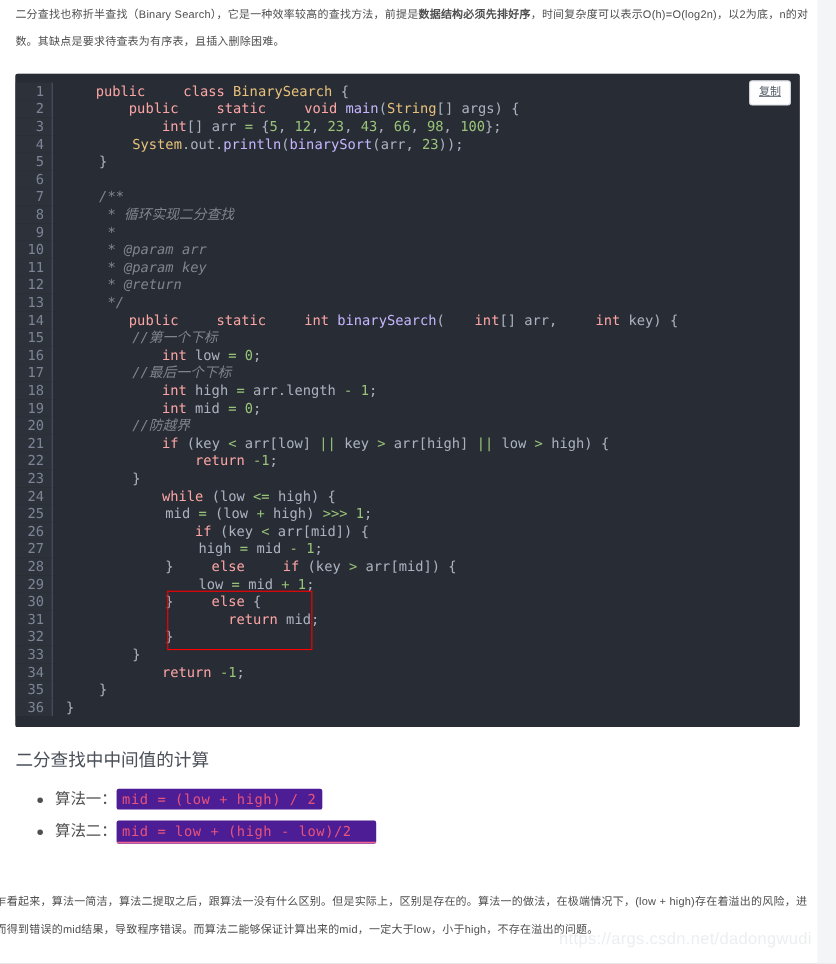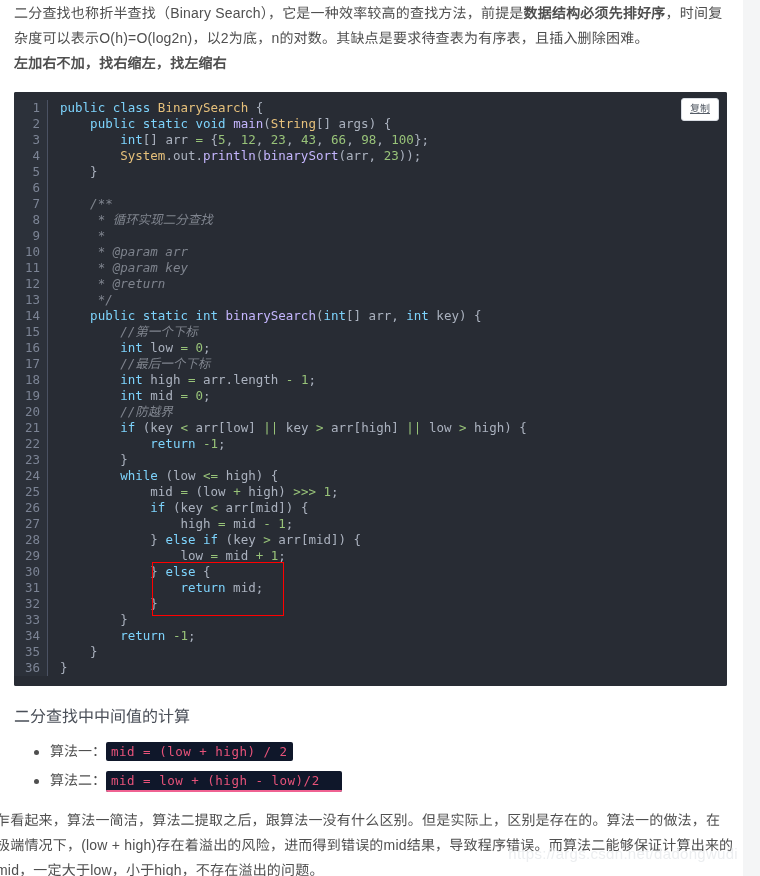--- a/index.html
+++ b/index.html
@@ -41,21 +41,21 @@
     left: 2px;
     width: 13px;
     height: 0;
     background: #c9ccd0;
     border-radius: 7px;
   }
 
   
   p.prose {
     margin: 0;
-    font-size: 14px;
+    font-size: 10px;
     line-height: 25px;
     color: #4f4f4f;
     letter-spacing: 0.2px;
   }
   .p-intro {
     padding-top: 1px;
   }
   .p-intro b {
     color: #4f4f4f;
     font-weight: 700;
@@ -117,21 +117,21 @@
     font-size: 12.5px;
   }
   .lc {
     flex: 1 1 auto;
     padding-left: 12px;
     white-space: pre;
     color: #abb2bf;
   }
 
   
-  .kw  { color: #7dd3fc; }   
+  .kw  { color: #fca5a5; margin-left: 27px; }   
   .typ { color: #e6c07b; }   
   .fn  { color: #c4b5fd; }   
   .num { color: #98c379; }   
   .opg { color: #98c379; }   
   .cmt { color: #7f848e; font-style: italic; }
   .pln { color: #abb2bf; }
 
   .copy-btn {
     position: absolute;
     top: 6px;
@@ -176,21 +176,21 @@
     left: -16px;
     top: 13px;
     width: 5px;
     height: 5px;
     background: #4f4f4f;
     border-radius: 50%;
   }
   code.inline {
     font-family: "DejaVu Sans Mono", "Liberation Mono", monospace;
     font-size: 12.5px;
-    background: #0f172a;
+    background: #4c1d95;
     color: #e8537a;
     padding: 2px 5px 2px 5px;
     border-radius: 2px;
     letter-spacing: 0.5px;
   }
   code.inline.underlined {
     border-bottom: 2px solid #f06292;
     padding-right: 22px;
   }
 
@@ -218,21 +218,20 @@
     white-space: nowrap;
   }
 </style>
 </head>
 <body>
 
 <div class="page">
 
   <p class="prose p-intro"><span>二分查找也称折半查找（Binary Search），它是一种效率较高的查找方法，前提是</span><b>数据结构必须先排好序</b><span>，时间复杂度可以表示O(h)=O(log2n)，以2为底，n的对数。其缺点是要求待查表为有序表，且插入删除困难。</span></p>
 
-  <p class="prose p-rule">左加右不加，找右缩左，找左缩右</p>
 
   <div class="code-wrap">
     <button class="copy-btn">复制</button>
     <pre class="code" id="code-pre"><div class="code-row"><span class="ln">1</span><span class="lc"><span class="kw">public</span><span class="pln"> </span><span class="kw">class</span><span class="pln"> </span><span class="typ">BinarySearch</span><span class="pln"> </span><span class="pln">{</span></span></div><div class="code-row"><span class="ln">2</span><span class="lc"><span class="pln">    </span><span class="kw">public</span><span class="pln"> </span><span class="kw">static</span><span class="pln"> </span><span class="kw">void</span><span class="pln"> </span><span class="fn">main</span><span class="pln">(</span><span class="typ">String</span><span class="pln">[</span><span class="pln">]</span><span class="pln"> </span><span class="pln">args</span><span class="pln">)</span><span class="pln"> </span><span class="pln">{</span></span></div><div class="code-row"><span class="ln">3</span><span class="lc"><span class="pln">        </span><span class="kw">int</span><span class="pln">[</span><span class="pln">]</span><span class="pln"> </span><span class="pln">arr</span><span class="pln"> </span><span class="opg">=</span><span class="pln"> </span><span class="pln">{</span><span class="num">5</span><span class="pln">,</span><span class="pln"> </span><span class="num">12</span><span class="pln">,</span><span class="pln"> </span><span class="num">23</span><span class="pln">,</span><span class="pln"> </span><span class="num">43</span><span class="pln">,</span><span class="pln"> </span><span class="num">66</span><span class="pln">,</span><span class="pln"> </span><span class="num">98</span><span class="pln">,</span><span class="pln"> </span><span class="num">100</span><span class="pln">}</span><span class="pln">;</span></span></div><div class="code-row"><span class="ln">4</span><span class="lc"><span class="pln">        </span><span class="typ">System</span><span class="pln">.</span><span class="pln">out</span><span class="pln">.</span><span class="fn">println</span><span class="pln">(</span><span class="fn">binarySort</span><span class="pln">(</span><span class="pln">arr</span><span class="pln">,</span><span class="pln"> </span><span class="num">23</span><span class="pln">)</span><span class="pln">)</span><span class="pln">;</span></span></div><div class="code-row"><span class="ln">5</span><span class="lc"><span class="pln">    </span><span class="pln">}</span></span></div><div class="code-row"><span class="ln">6</span><span class="lc">&nbsp;</span></div><div class="code-row"><span class="ln">7</span><span class="lc"><span class="cmt">    /**</span></span></div><div class="code-row"><span class="ln">8</span><span class="lc"><span class="cmt">     * 循环实现二分查找</span></span></div><div class="code-row"><span class="ln">9</span><span class="lc"><span class="cmt">     *</span></span></div><div class="code-row"><span class="ln">10</span><span class="lc"><span class="cmt">     * @param arr</span></span></div><div class="code-row"><span class="ln">11</span><span class="lc"><span class="cmt">     * @param key</span></span></div><div class="code-row"><span class="ln">12</span><span class="lc"><span class="cmt">     * @return</span></span></div><div class="code-row"><span class="ln">13</span><span class="lc"><span class="cmt">     */</span></span></div><div class="code-row"><span class="ln">14</span><span class="lc"><span class="pln">    </span><span class="kw">public</span><span class="pln"> </span><span class="kw">static</span><span class="pln"> </span><span class="kw">int</span><span class="pln"> </span><span class="fn">binarySearch</span><span class="pln">(</span><span class="kw">int</span><span class="pln">[</span><span class="pln">]</span><span class="pln"> </span><span class="pln">arr</span><span class="pln">,</span><span class="pln"> </span><span class="kw">int</span><span class="pln"> </span><span class="pln">key</span><span class="pln">)</span><span class="pln"> </span><span class="pln">{</span></span></div><div class="code-row"><span class="ln">15</span><span class="lc"><span class="cmt">        //第一个下标</span></span></div><div class="code-row"><span class="ln">16</span><span class="lc"><span class="pln">        </span><span class="kw">int</span><span class="pln"> </span><span class="pln">low</span><span class="pln"> </span><span class="opg">=</span><span class="pln"> </span><span class="num">0</span><span class="pln">;</span></span></div><div class="code-row"><span class="ln">17</span><span class="lc"><span class="cmt">        //最后一个下标</span></span></div><div class="code-row"><span class="ln">18</span><span class="lc"><span class="pln">        </span><span class="kw">int</span><span class="pln"> </span><span class="pln">high</span><span class="pln"> </span><span class="opg">=</span><span class="pln"> </span><span class="pln">arr</span><span class="pln">.</span><span class="pln">length</span><span class="pln"> </span><span class="opg">-</span><span class="pln"> </span><span class="num">1</span><span class="pln">;</span></span></div><div class="code-row"><span class="ln">19</span><span class="lc"><span class="pln">        </span><span class="kw">int</span><span class="pln"> </span><span class="pln">mid</span><span class="pln"> </span><span class="opg">=</span><span class="pln"> </span><span class="num">0</span><span class="pln">;</span></span></div><div class="code-row"><span class="ln">20</span><span class="lc"><span class="cmt">        //防越界</span></span></div><div class="code-row"><span class="ln">21</span><span class="lc"><span class="pln">        </span><span class="kw">if</span><span class="pln"> </span><span class="pln">(</span><span class="pln">key</span><span class="pln"> </span><span class="opg">&lt;</span><span class="pln"> </span><span class="pln">arr</span><span class="pln">[</span><span class="pln">low</span><span class="pln">]</span><span class="pln"> </span><span class="opg">||</span><span class="pln"> </span><span class="pln">key</span><span class="pln"> </span><span class="opg">&gt;</span><span class="pln"> </span><span class="pln">arr</span><span class="pln">[</span><span class="pln">high</span><span class="pln">]</span><span class="pln"> </span><span class="opg">||</span><span class="pln"> </span><span class="pln">low</span><span class="pln"> </span><span class="opg">&gt;</span><span class="pln"> </span><span class="pln">high</span><span class="pln">)</span><span class="pln"> </span><span class="pln">{</span></span></div><div class="code-row"><span class="ln">22</span><span class="lc"><span class="pln">            </span><span class="kw">return</span><span class="pln"> </span><span class="opg">-</span><span class="num">1</span><span class="pln">;</span></span></div><div class="code-row"><span class="ln">23</span><span class="lc"><span class="pln">        </span><span class="pln">}</span></span></div><div class="code-row"><span class="ln">24</span><span class="lc"><span class="pln">        </span><span class="kw">while</span><span class="pln"> </span><span class="pln">(</span><span class="pln">low</span><span class="pln"> </span><span class="opg">&lt;=</span><span class="pln"> </span><span class="pln">high</span><span class="pln">)</span><span class="pln"> </span><span class="pln">{</span></span></div><div class="code-row"><span class="ln">25</span><span class="lc"><span class="pln">            </span><span class="pln">mid</span><span class="pln"> </span><span class="opg">=</span><span class="pln"> </span><span class="pln">(</span><span class="pln">low</span><span class="pln"> </span><span class="opg">+</span><span class="pln"> </span><span class="pln">high</span><span class="pln">)</span><span class="pln"> </span><span class="opg">&gt;&gt;&gt;</span><span class="pln"> </span><span class="num">1</span><span class="pln">;</span></span></div><div class="code-row"><span class="ln">26</span><span class="lc"><span class="pln">            </span><span class="kw">if</span><span class="pln"> </span><span class="pln">(</span><span class="pln">key</span><span class="pln"> </span><span class="opg">&lt;</span><span class="pln"> </span><span class="pln">arr</span><span class="pln">[</span><span class="pln">mid</span><span class="pln">]</span><span class="pln">)</span><span class="pln"> </span><span class="pln">{</span></span></div><div class="code-row"><span class="ln">27</span><span class="lc"><span class="pln">                </span><span class="pln">high</span><span class="pln"> </span><span class="opg">=</span><span class="pln"> </span><span class="pln">mid</span><span class="pln"> </span><span class="opg">-</span><span class="pln"> </span><span class="num">1</span><span class="pln">;</span></span></div><div class="code-row"><span class="ln">28</span><span class="lc"><span class="pln">            </span><span class="pln">}</span><span class="pln"> </span><span class="kw">else</span><span class="pln"> </span><span class="kw">if</span><span class="pln"> </span><span class="pln">(</span><span class="pln">key</span><span class="pln"> </span><span class="opg">&gt;</span><span class="pln"> </span><span class="pln">arr</span><span class="pln">[</span><span class="pln">mid</span><span class="pln">]</span><span class="pln">)</span><span class="pln"> </span><span class="pln">{</span></span></div><div class="code-row"><span class="ln">29</span><span class="lc"><span class="pln">                </span><span class="pln">low</span><span class="pln"> </span><span class="opg">=</span><span class="pln"> </span><span class="pln">mid</span><span class="pln"> </span><span class="opg">+</span><span class="pln"> </span><span class="num">1</span><span class="pln">;</span></span></div><div class="code-row"><span class="ln">30</span><span class="lc"><span class="pln">            </span><span class="pln">}</span><span class="pln"> </span><span class="kw">else</span><span class="pln"> </span><span class="pln">{</span></span></div><div class="code-row"><span class="ln">31</span><span class="lc"><span class="pln">                </span><span class="kw">return</span><span class="pln"> </span><span class="pln">mid</span><span class="pln">;</span></span></div><div class="code-row"><span class="ln">32</span><span class="lc"><span class="pln">            </span><span class="pln">}</span></span></div><div class="code-row"><span class="ln">33</span><span class="lc"><span class="pln">        </span><span class="pln">}</span></span></div><div class="code-row"><span class="ln">34</span><span class="lc"><span class="pln">        </span><span class="kw">return</span><span class="pln"> </span><span class="opg">-</span><span class="num">1</span><span class="pln">;</span></span></div><div class="code-row"><span class="ln">35</span><span class="lc"><span class="pln">    </span><span class="pln">}</span></span></div><div class="code-row"><span class="ln">36</span><span class="lc"><span class="pln">}</span></span></div></pre>
     <div class="red-box" id="red-box" style="top: 470px; height: 52px; left: 138px; width: 130px;"></div>
   </div>
 
   <h4 class="section-title" style="margin-top:20px;">二分查找中中间值的计算</h4>
 
 

